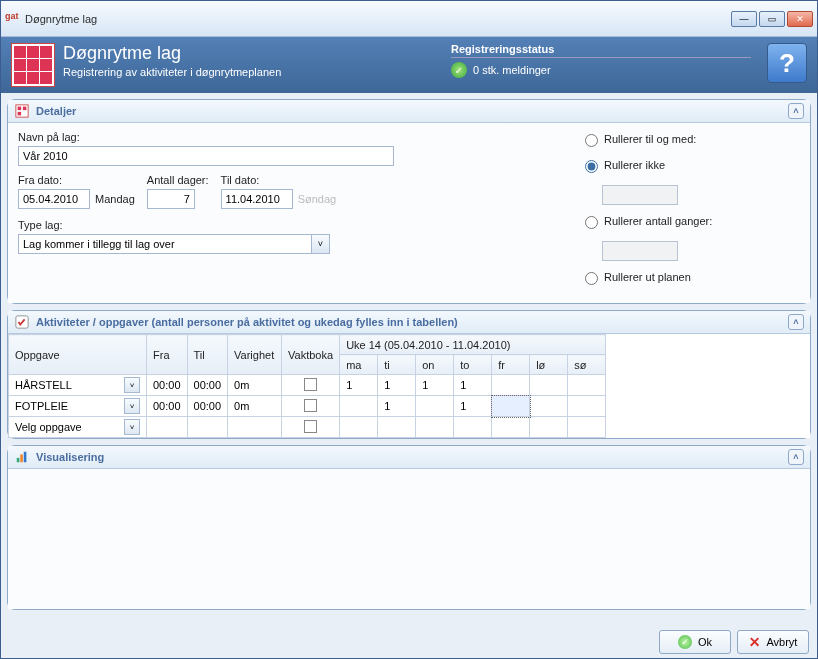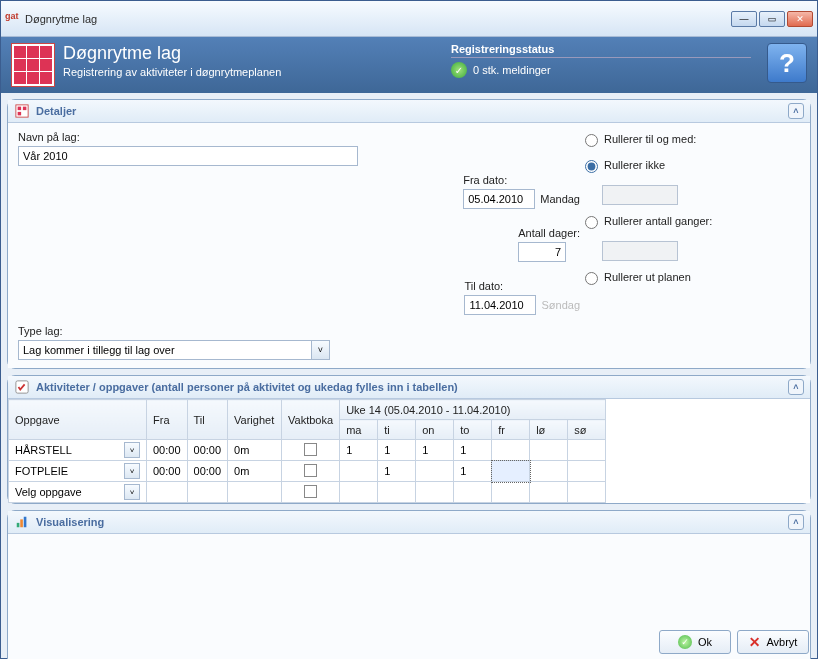--- a/index.html
+++ b/index.html
@@ -112,22 +112,22 @@
 .det-left { flex: 1; }
 .det-right { width: 220px; border-left: 0; padding-left: 0; }
 .lbl { color: #222; margin-bottom: 3px; display: block; }
 .txt, .sel, .date-input, .num {
   border: 1px solid #a6b8cf;
   background: #fff;
   padding: 2px 4px;
   height: 20px;
   font: inherit;
 }
-.txt { width: 340px; }
-.row2 { display: flex; gap: 18px; margin-top: 8px; align-items: flex-end; flex-direction: column; }
+.txt { width: 376px; }
+.row2 { display: flex; gap: 12px; margin-top: 8px; align-items: flex-end; }
 .col {}
 .date-input { width: 72px; }
 .dayname { color: #222; margin-left: 2px; font-size: 11px; }
 .dayname.grey { color: #bbb; }
 .num { width: 48px; text-align: right; }
 .sel-wrap { display: flex; align-items: stretch; }
 .sel { width: 294px; }
 .dd-btn {
   width: 18px; height: 20px;
   border: 1px solid #a6b8cf;

